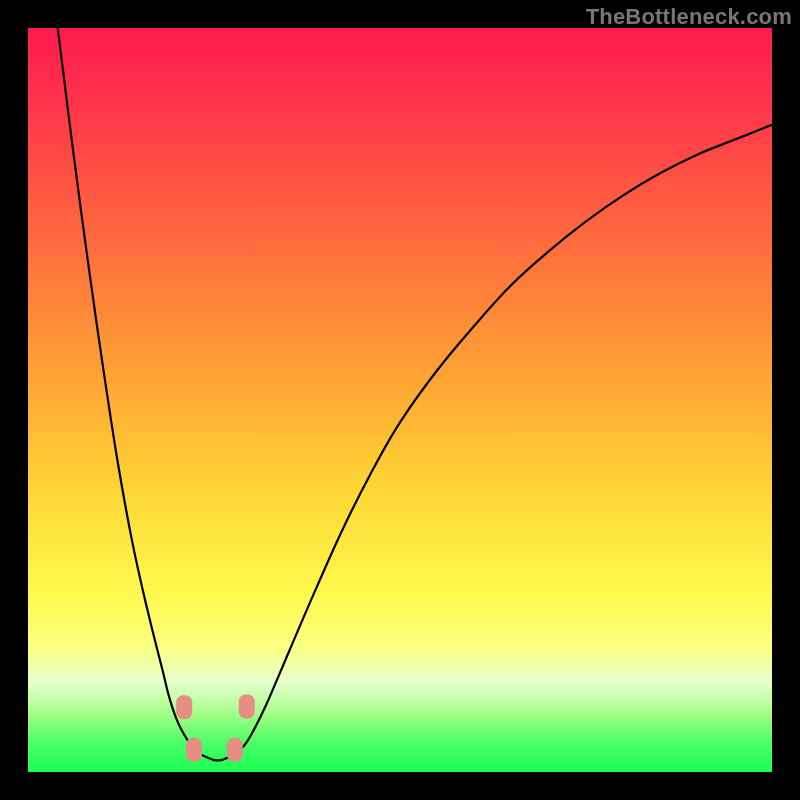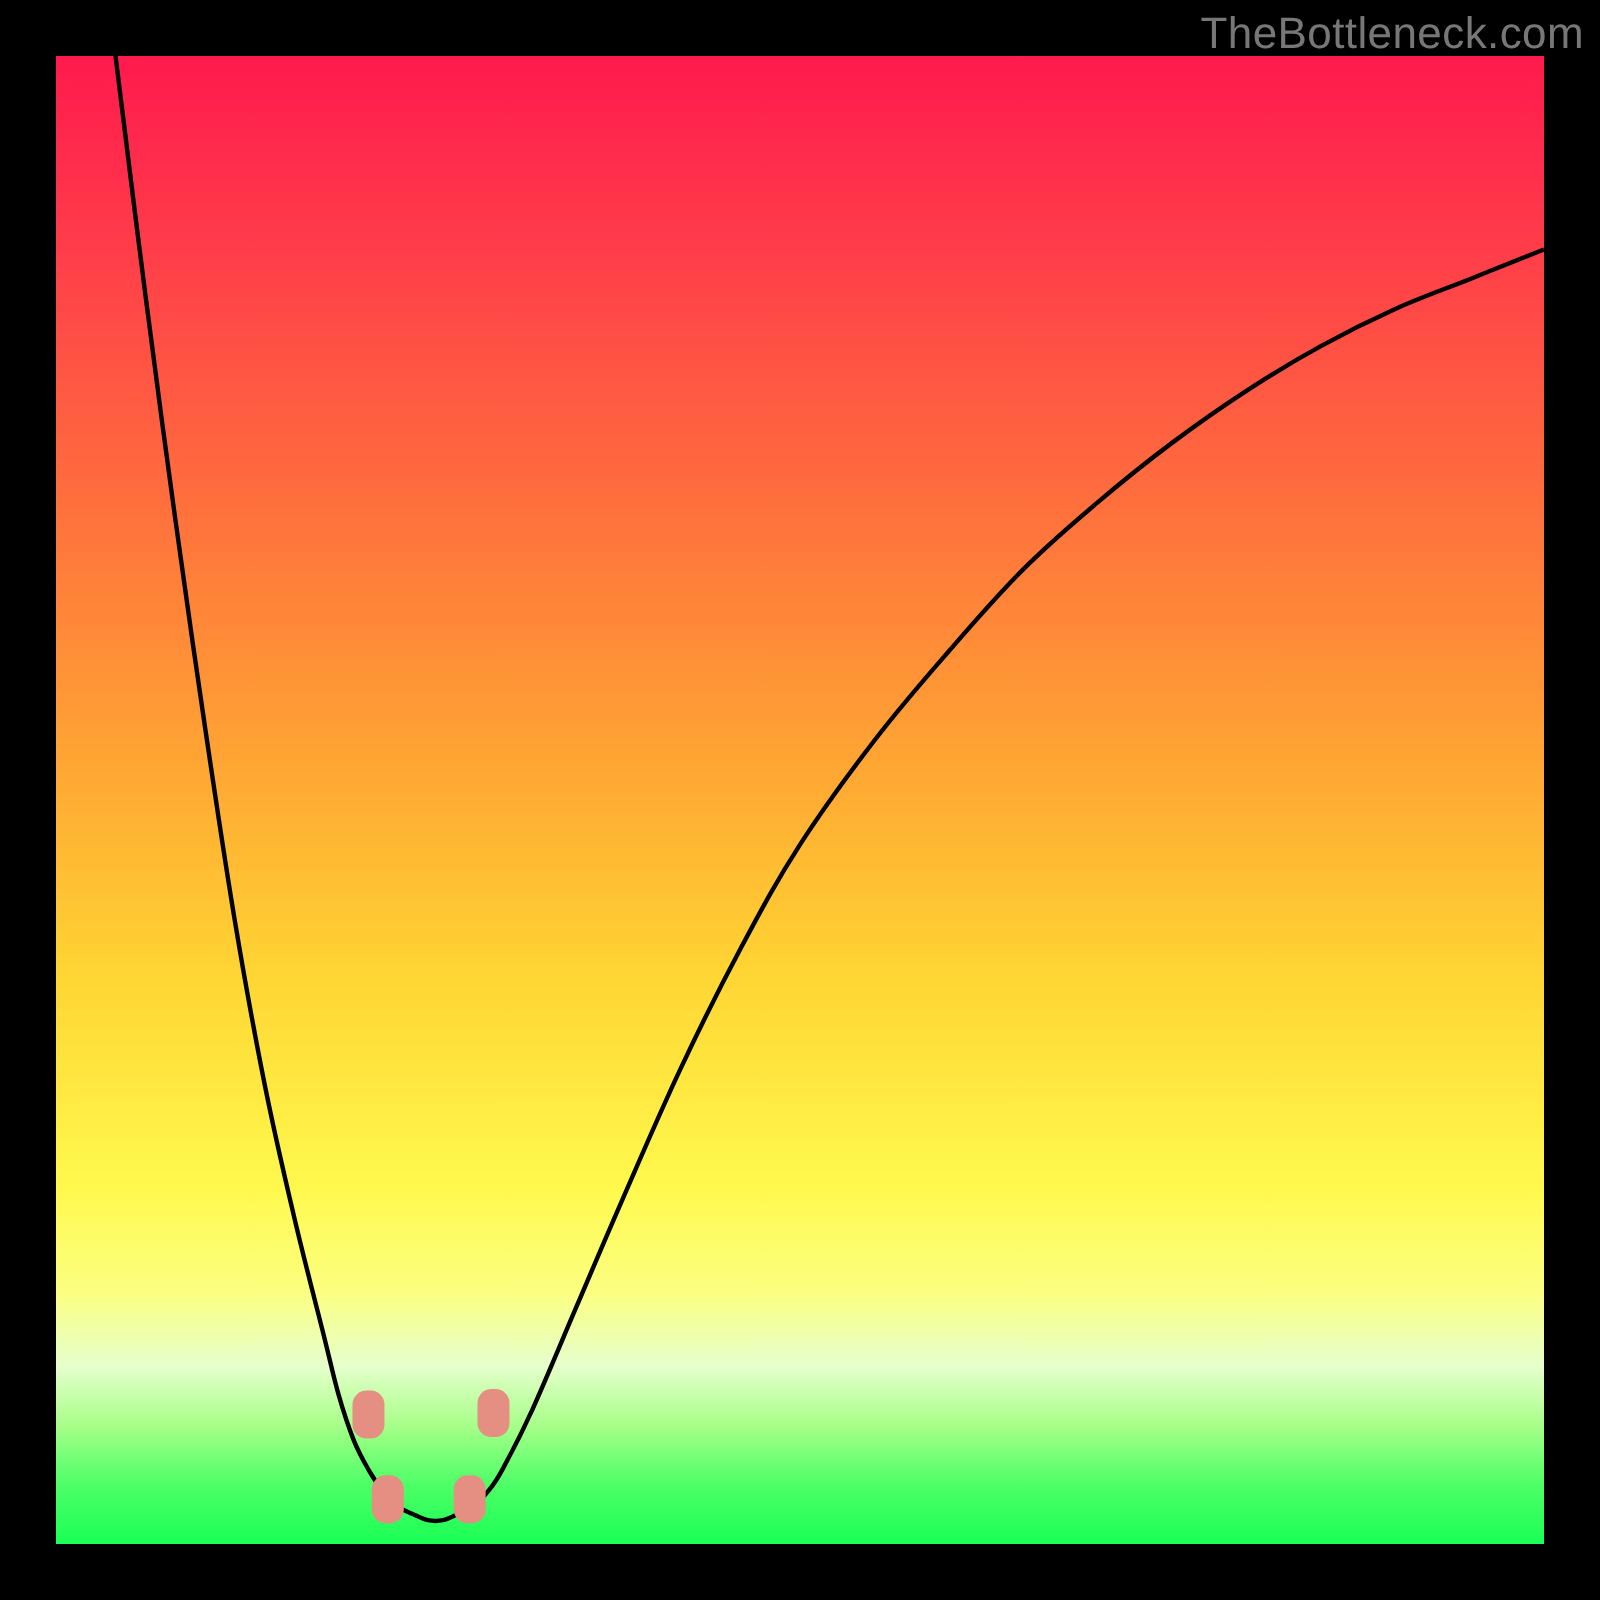--- a/index.html
+++ b/index.html
@@ -30,21 +30,21 @@
       #4dff66 96%,
       #1aff55 100%
     );
   }
   .watermark {
     position: absolute;
     top: 4px;
     right: 8px;
     color: #777777;
     font-size: 22px;
-    font-weight: 400;
+    font-weight: 700;
     letter-spacing: 0.2px;
     z-index: 5;
   }
   svg.plot {
     position: absolute;
     left: 0;
     top: 0;
     width: 744px;
     height: 744px;
   }

